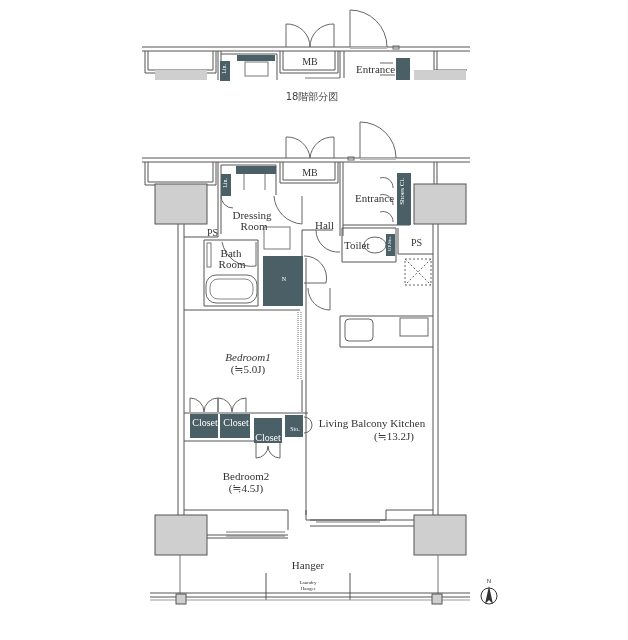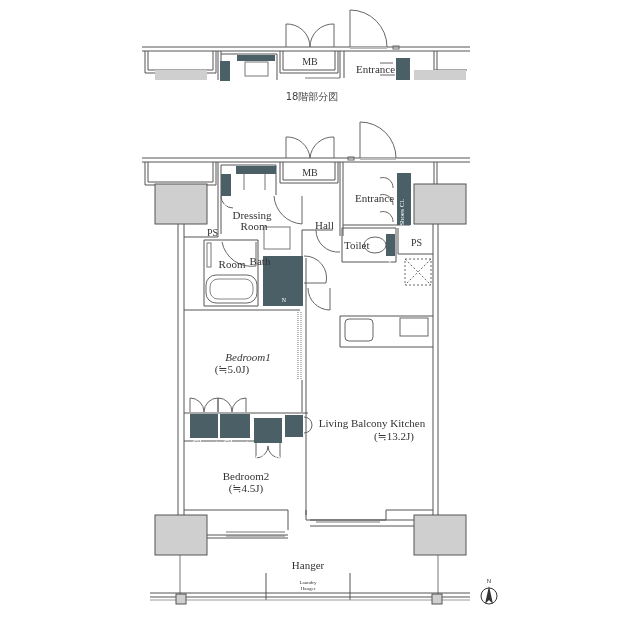--- a/index.html
+++ b/index.html
@@ -2,21 +2,21 @@
 <html><head>
 <meta charset="utf-8">
 <style>
   html,body{margin:0;padding:0;background:#fff;}
   body{width:628px;height:640px;position:relative;overflow:hidden;font-family:"Liberation Serif","DejaVu Serif",serif;color:#333;}
   svg{position:absolute;left:0;top:0;}
   .lbl{position:absolute;font-family:"Liberation Serif","DejaVu Serif",serif;color:#333;white-space:nowrap;line-height:1;}
   .c{text-align:center;transform:translateX(-50%);}
   .small{font-size:10px;}
   .med{font-size:11px;}
-  .light{color:#fff;margin-top:21px;}
+  .light{color:#fff;}
   .vert{writing-mode:vertical-rl;transform:rotate(180deg);}
   .caption{font-family:"DejaVu Sans","Liberation Sans",sans-serif;font-size:10px;color:#444;}
 </style>
 </head>
 <body>
 
 <svg width="628" height="640" viewBox="0 0 628 640" xmlns="http://www.w3.org/2000/svg" fill="none" stroke="#555" stroke-width="1">
 
   <g>
 
@@ -178,25 +178,25 @@
 <div class="lbl small light vert" style="left:222px;top:178px;font-size:6px;">Lin.</div>
 <div class="lbl med c" style="left:252px;top:210px;">Dressing</div>
 <div class="lbl med c" style="left:254px;top:221px;">Room</div>
 <div class="lbl med" style="left:315px;top:220px;">Hall</div>
 <div class="lbl med" style="left:355px;top:193px;">Entrance</div>
 <div class="lbl small light vert" style="left:399px;top:178px;font-size:7px;">Shoes Cl.</div>
 <div class="lbl med" style="left:344px;top:240px;">Toilet</div>
 <div class="lbl small light vert" style="left:387px;top:236px;font-size:5px;">UP.Sto.</div>
 <div class="lbl small" style="left:207px;top:228px;">PS</div>
 <div class="lbl small" style="left:411px;top:238px;">PS</div>
-<div class="lbl med c" style="left:231px;top:256px;margin-left:29px;">Bath</div>
+<div class="lbl med c" style="left:231px;top:248px;">Bath</div>
 <div class="lbl med c" style="left:232px;top:259px;">Room</div>
 <div class="lbl small light c" style="left:284px;top:276px;font-size:6px;">N</div>
 <div class="lbl med c" style="left:248px;top:352px;font-style:italic;">Bedroom1</div>
-<div class="lbl med c" style="left:232px;top:364px;">(≒5.0J)</div>
+<div class="lbl med c" style="left:248px;top:364px;">(≒5.0J)</div>
 <div class="lbl small light c" style="left:205px;top:418px;">Closet</div>
 <div class="lbl small light c" style="left:236px;top:418px;">Closet</div>
 <div class="lbl small light c" style="left:268px;top:433px;">Closet</div>
 <div class="lbl small light c" style="left:295px;top:426px;font-size:6px;">Sto.</div>
 <div class="lbl med c" style="left:372px;top:418px;">Living Balcony Kitchen</div>
 <div class="lbl med c" style="left:372px;top:431px;padding-left:44px;">(≒13.2J)</div>
 <div class="lbl med c" style="left:246px;top:471px;">Bedroom2</div>
 <div class="lbl med c" style="left:246px;top:483px;">(≒4.5J)</div>
 <div class="lbl med c" style="left:308px;top:560px;">Hanger</div>
 <div class="lbl c" style="left:308px;top:580px;font-size:5px;">Laundry</div>

